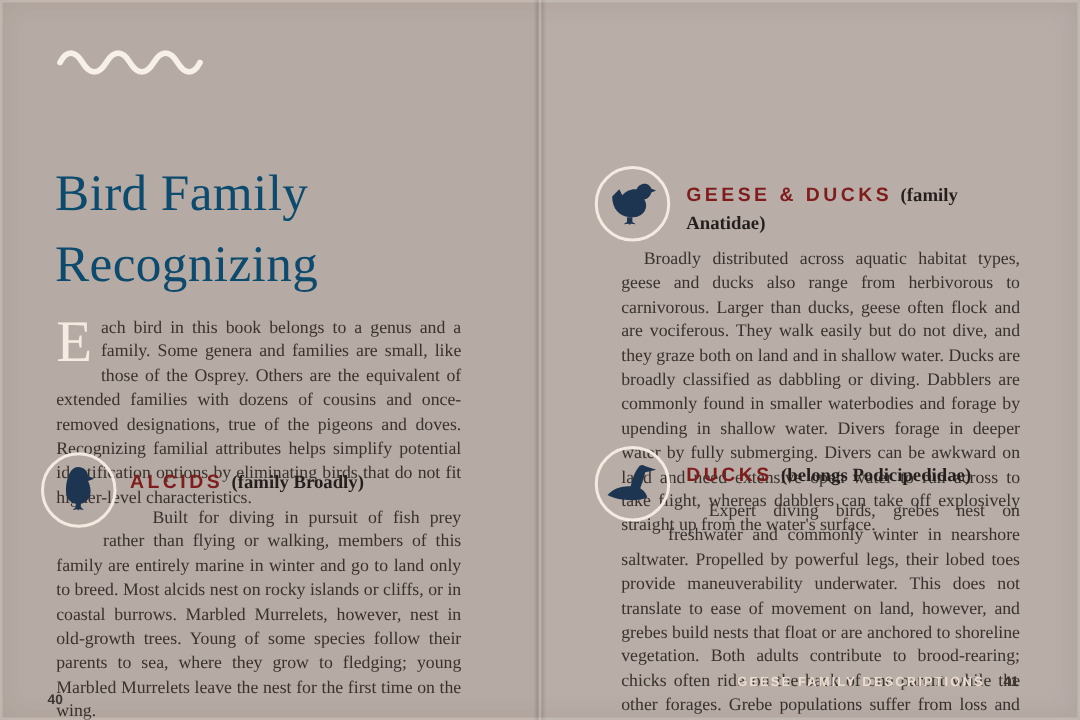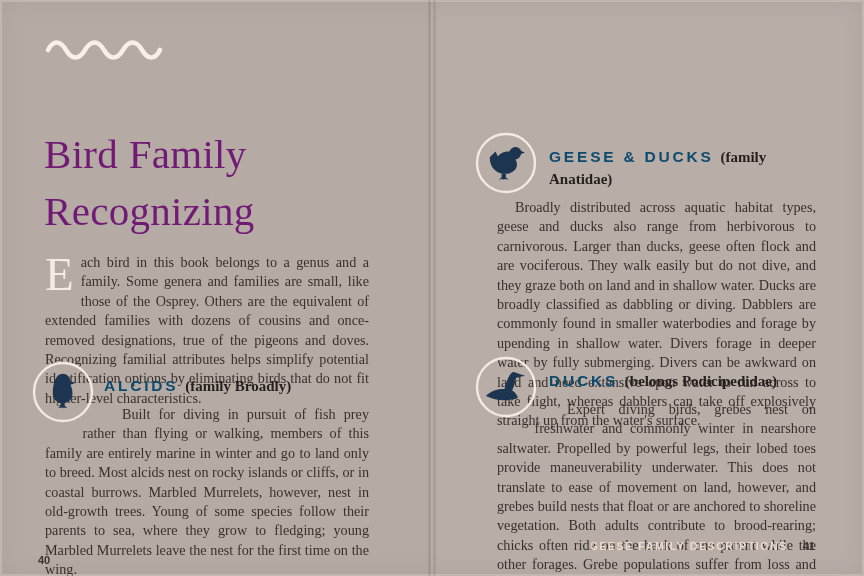--- a/index.html
+++ b/index.html
@@ -8,39 +8,39 @@
     font-family:"Liberation Serif",serif;
   }
   .right-tint{position:absolute;left:433px;top:0;width:431px;height:576px;background:rgba(255,255,255,0.035);}
   .spine{position:absolute;left:427px;top:0;width:10px;height:576px;
     background:linear-gradient(90deg,rgba(0,0,0,0) 0%,rgba(74,62,55,0.22) 32%,rgba(236,229,223,0.28) 50%,rgba(74,62,55,0.18) 66%,rgba(0,0,0,0) 100%);}
   .edge{position:absolute;inset:0;box-shadow:inset 0 0 0 2px rgba(243,238,233,0.25),inset 0 0 24px rgba(40,30,25,0.08);pointer-events:none;}
 
   .squiggle{position:absolute;left:45px;top:38px;}
 
   .page-title{position:absolute;left:44px;top:126px;margin:0;font-weight:400;
-    font-size:41px;line-height:57px;color:#701a75;letter-spacing:0.3px;}
+    font-size:41px;line-height:57px;color:#0c4a6e;letter-spacing:0.3px;}
 
   .intro{position:absolute;left:45px;top:253px;width:324px;margin:0;
     font-size:14.2px;line-height:19.4px;color:#38312c;text-align:justify;}
   .dropcap{float:left;font-size:47px;line-height:37px;padding:3px 7px 0 0;color:#f4ece3;}
 
   .bird-section{margin:0;}
   .sec-alcids{position:absolute;left:45px;top:359px;width:324px;}
   .sec-geese {position:absolute;left:497px;top:130px;width:319px;}
   .sec-grebes{position:absolute;left:497px;top:354px;width:319px;}
 
   .icon-circle{float:left;width:62px;height:62px;border-radius:50%;shape-outside:circle(35px at 31px 31px);}
   .sec-alcids .icon-circle{margin:2px 10px 6px -13px;}
   .sec-geese  .icon-circle{margin:2px 12px 6px -22px;}
   .sec-grebes .icon-circle{margin:2px 12px 6px -22px;}
 
   .sec-head{margin:0;padding-top:15px;font-weight:normal;}
   .sec-name{font-family:"Liberation Sans",sans-serif;font-size:15.5px;font-weight:bold;
-    letter-spacing:2.8px;color:#0c4a6e;}
+    letter-spacing:2.8px;color:#7f1d1d;}
   .sec-family{font-size:15px;font-weight:bold;color:#241f1d;margin-left:2px;}
 
   .body-text{margin:9px 0 0;font-size:14.2px;line-height:19.4px;color:#38312c;
     text-align:justify;text-indent:18px;}
 
   .pn{font-family:"Liberation Sans",sans-serif;font-size:11px;font-weight:bold;color:#3c3530;}
   .pn-left{position:absolute;left:38px;top:554px;}
   .footer-right{position:absolute;right:49px;top:540px;display:flex;align-items:baseline;gap:15px;}
   .footer-label{font-family:"Liberation Sans",sans-serif;font-size:10.5px;font-weight:bold;
     letter-spacing:1.6px;color:#ecdccf;}

